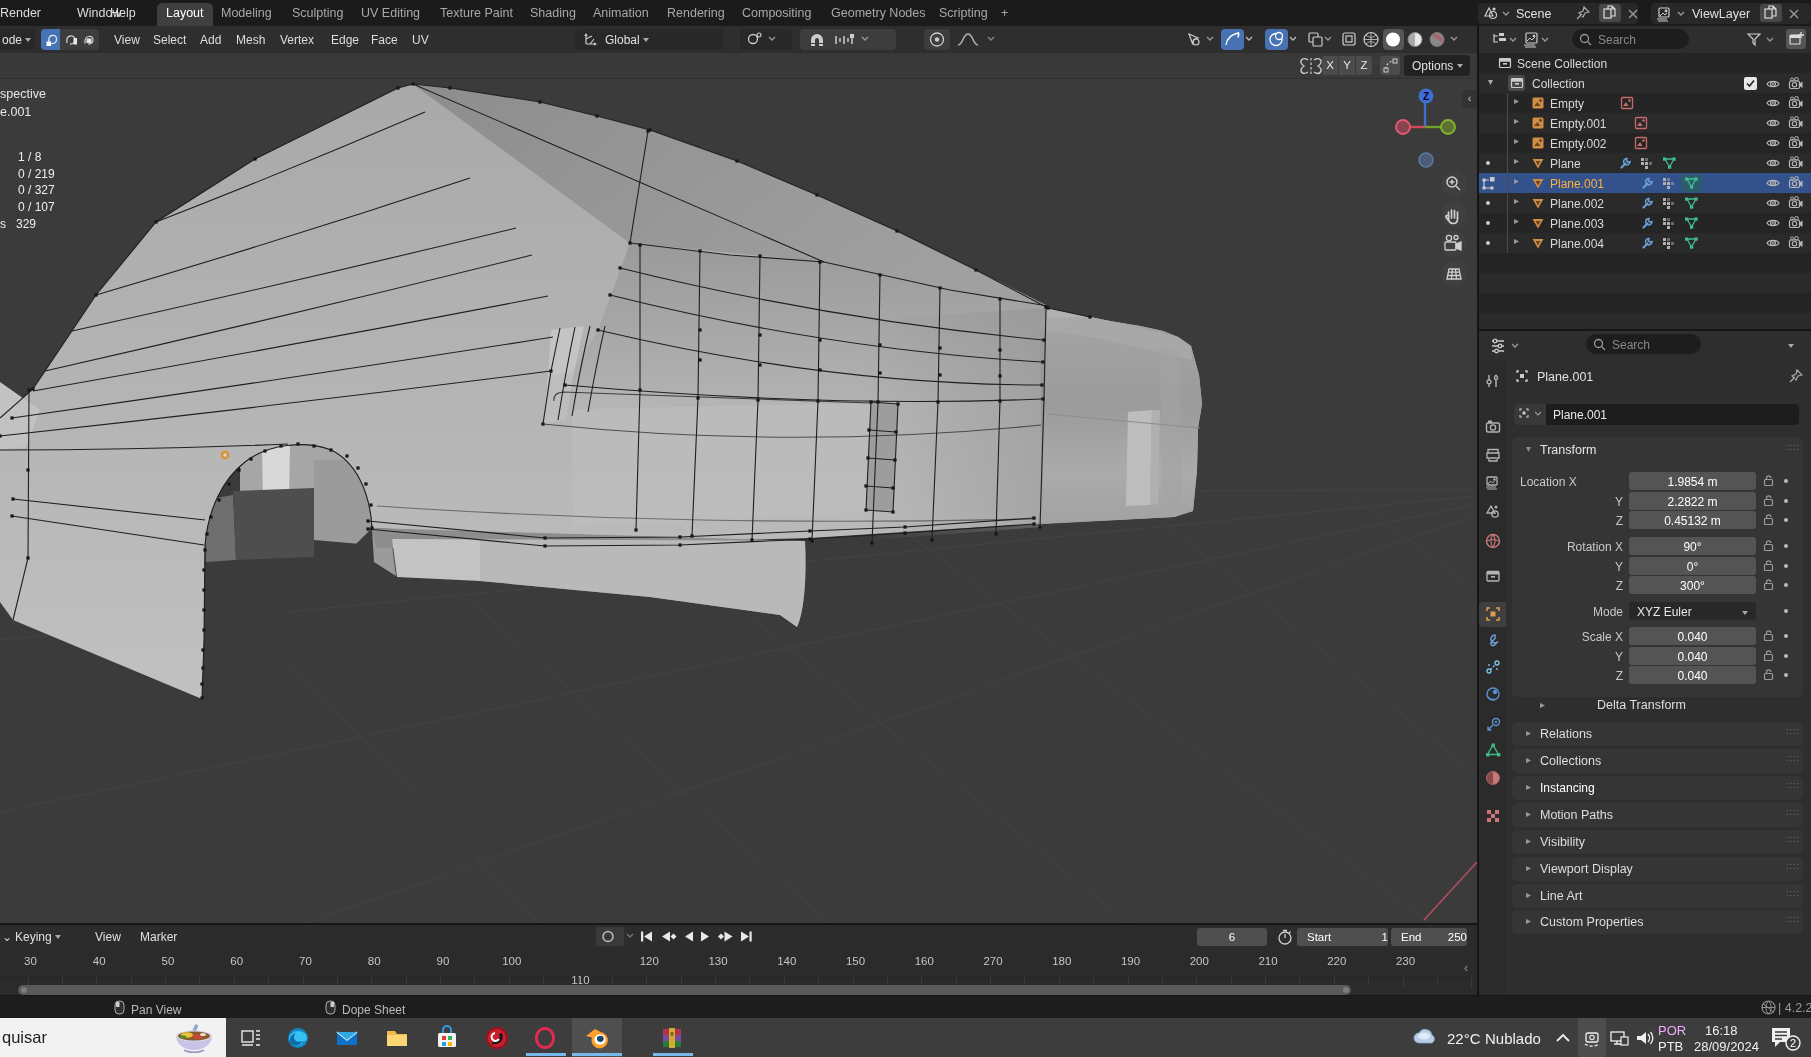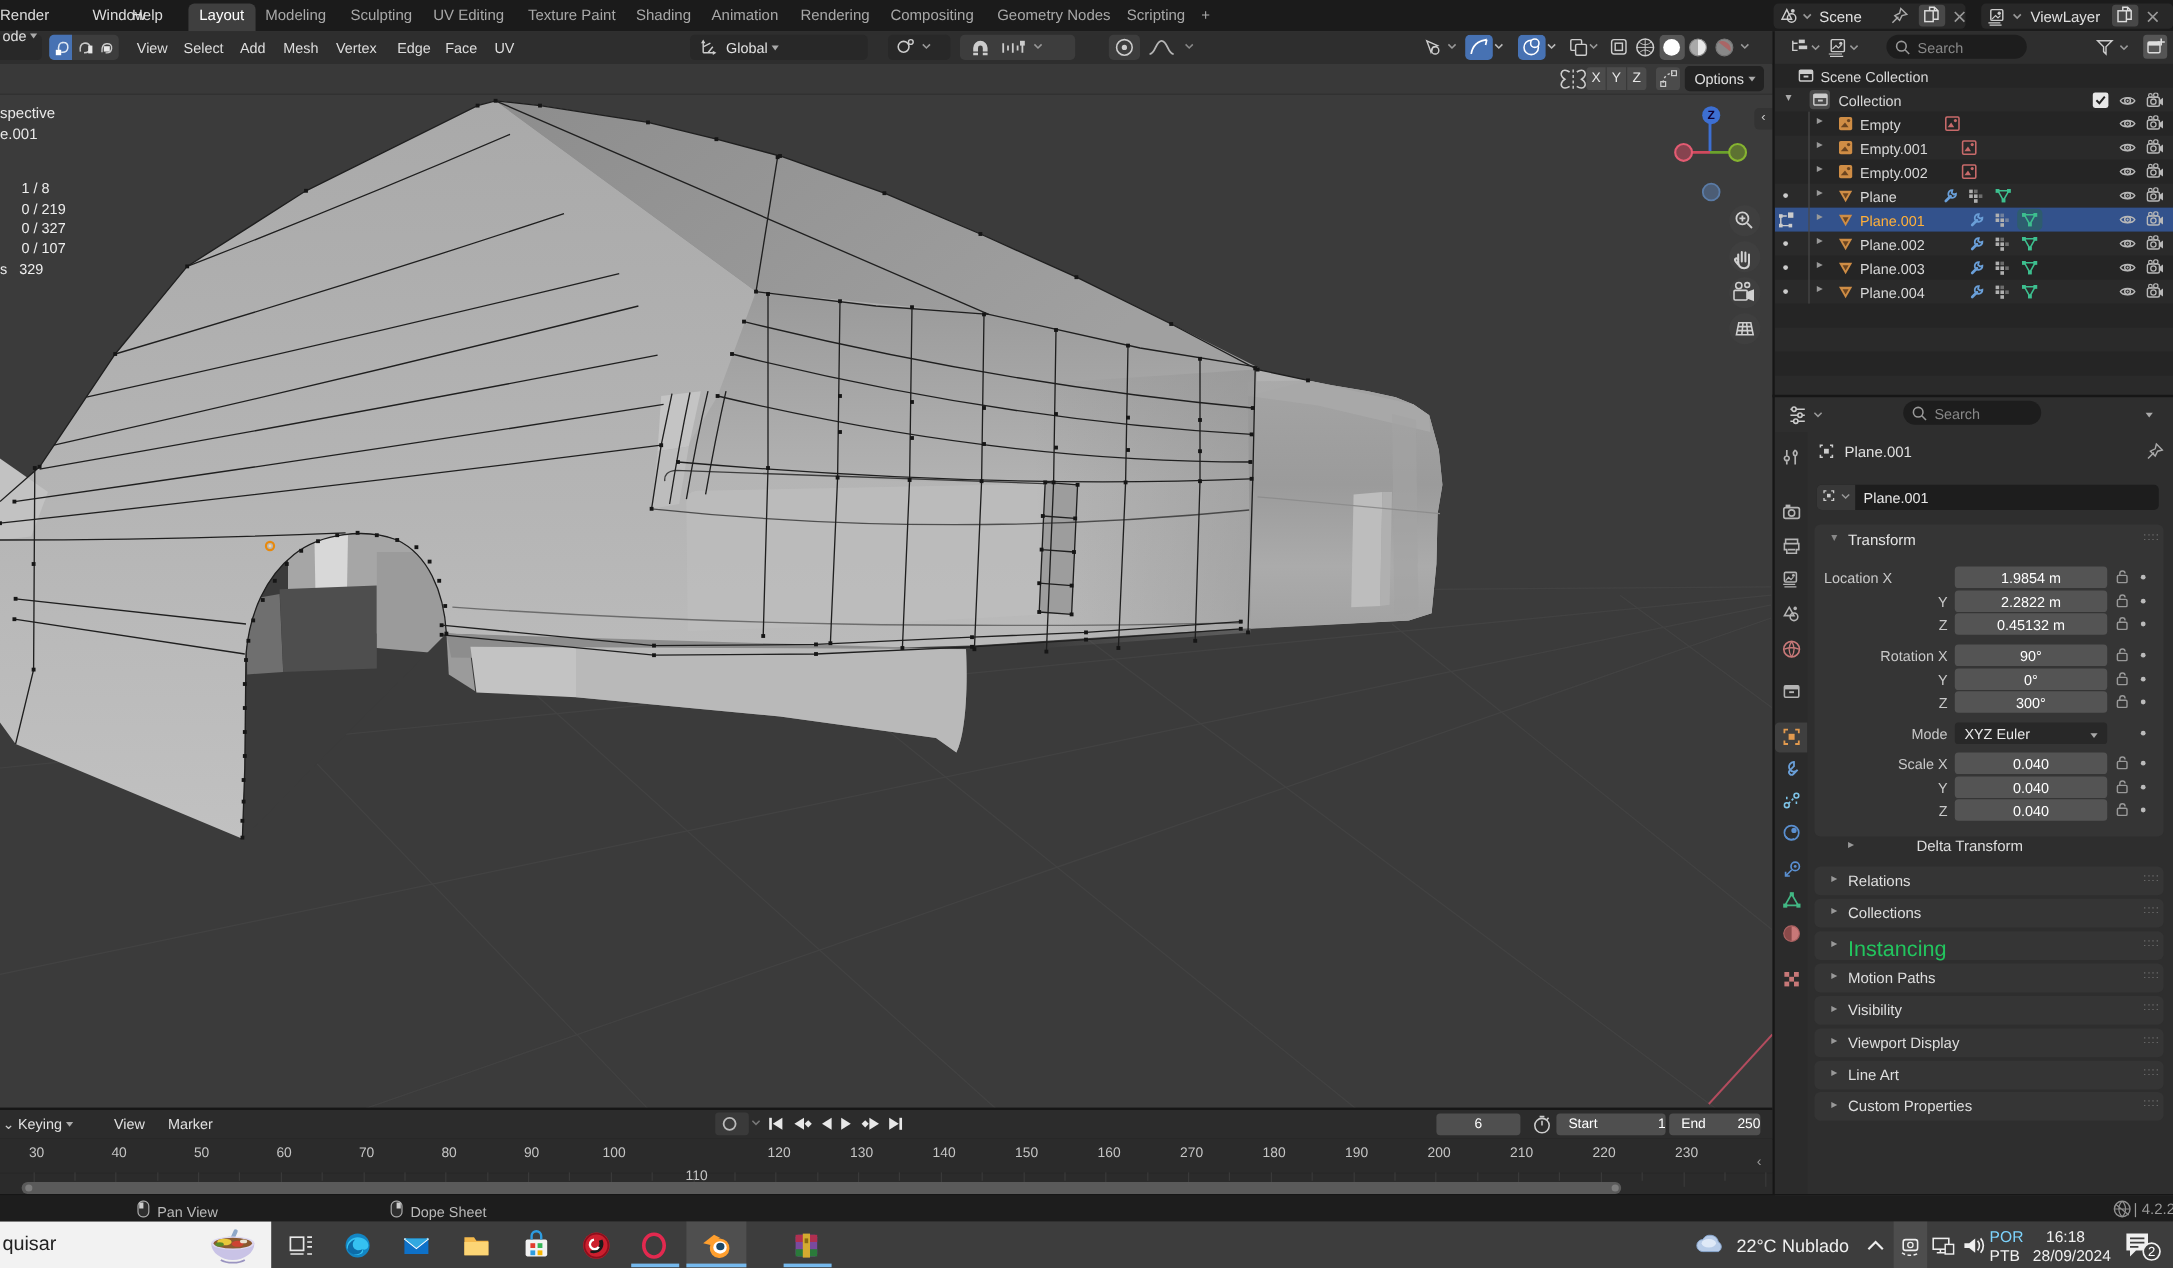--- a/index.html
+++ b/index.html
@@ -341,21 +341,21 @@
     <div class="tx" style="left:1692px;top:8px;color:#e0e0e0;font-size:12.5px;">ViewLayer</div>
     <div class="abs" style="left:1760px;top:4px;width:22px;height:18px;background:#484848;border-radius:3px;"><svg width="22" height="18" viewBox="0 0 22 18">
         <rect x="5" y="5" width="7" height="9" fill="none" stroke="#ddd" stroke-width="1.2"></rect>
         <path d="M9,5 V2 H13 L16,5 V12 H12 M13,2 V5 H16" fill="none" stroke="#ddd" stroke-width="1.2"></path>
       </svg></div>
     <svg class="abs" style="left:1788px;top:8px" width="12" height="12" viewBox="0 0 12 12">
       <path d="M2,2 L10,10 M10,2 L2,10" stroke="#999" stroke-width="1.4"></path>
     </svg>
     <div class="abs" style="left:0;top:26px;width:1477px;height:27px;background:#2e2e2e;border-bottom:1px solid #242424;"></div>
     <div class="pill" style="left:-30px;top:29px;width:65px;height:21px;"></div>
-    <div class="tx" style="left:2px;top:24px;color:#e0e0e0;">ode <span class="cv"></span></div>
+    <div class="tx" style="left:2px;top:34px;color:#e0e0e0;">ode <span class="cv"></span></div>
     <div class="abs" style="left:41px;top:29px;width:58px;height:21px;background:#3d3d3d;border-radius:4px;"></div>
     <div class="abs" style="left:41px;top:29px;width:19px;height:21px;background:#4772b3;border-radius:4px 0 0 4px;"></div>
     <svg class="abs" style="left:41px;top:29px" width="58" height="21" viewBox="0 0 58 21">
 <path d="M8,13.5 Q7,7 11,6.5 Q16,6 15.5,11 Q15,15 10,14.5" fill="none" stroke="#dfe8f2" stroke-width="1.3"></path>
 <rect x="5.5" y="12.5" width="4.5" height="4.5" fill="#ffffff"></rect>
 <path d="M26,14 Q25,8 29,7 Q34,6.5 34,11 Q34,15 29,15" fill="none" stroke="#c9c9c9" stroke-width="1.3"></path>
 <rect x="32.5" y="9" width="3.5" height="6.5" fill="#e8e8e8"></rect>
 <path d="M44,14.5 Q43.5,8 47.5,7.5 Q52.5,7 52,11.5 Q51.5,15.5 47,15" fill="none" stroke="#c9c9c9" stroke-width="1.2"></path>
 <rect x="45.5" y="9.5" width="5" height="4.5" fill="#e8e8e8"></rect>
 </svg>
@@ -655,21 +655,21 @@
     </svg>
     <svg class="abs" style="left:1608px;top:1028px" width="22" height="20" viewBox="0 0 22 20">
 <rect x="3" y="4" width="13" height="9" fill="none" stroke="#eee" stroke-width="1.3"></rect>
       <path d="M6,16 h8 M9,13 v3" stroke="#eee" stroke-width="1.3"></path>
 <rect x="13" y="9" width="7" height="8" fill="#3d3d3d" stroke="#eee" stroke-width="1.2"></rect>
     </svg>
     <svg class="abs" style="left:1634px;top:1028px" width="22" height="20" viewBox="0 0 22 20">
 <path d="M3,8 h4 l5,-4 v12 l-5,-4 h-4 Z" fill="#eee"></path>
 <path d="M14,6 a6,6 0 0 1 0,8 M16.5,4 a9,9 0 0 1 0,12" stroke="#eee" stroke-width="1.4" fill="none"></path>
     </svg>
-    <div class="tx" style="left:1658px;top:1024px;color:#7dd3fc;font-size:13px;">POR</div>
+    <div class="tx" style="left:1658px;top:1024px;color:#f0abfc;font-size:13px;">POR</div>
     <div class="tx" style="left:1658px;top:1040px;color:#f0f0f0;font-size:13px;">PTB</div>
     <div class="tx" style="left:1705px;top:1024px;color:#f0f0f0;font-size:13px;">16:18</div>
     <div class="tx" style="left:1694px;top:1040px;color:#f0f0f0;font-size:13px;">28/09/2024</div>
     <svg class="abs" style="left:1768px;top:1026px" width="34" height="26" viewBox="0 0 34 26">
 <path d="M4,2 h18 v14 h-10 l-5,5 v-5 h-3 Z" fill="#f0f0f0"></path>
 <path d="M7,6 h12 M7,9.5 h12 M7,13 h7" stroke="#3d3d3d" stroke-width="1.4"></path>
 <circle cx="25" cy="17" r="7" fill="#3d3d3d" stroke="#f0f0f0" stroke-width="1.4"></circle>
 <text x="25" y="21" text-anchor="middle" font-size="11" fill="#fff" font-family="Liberation Sans">2</text>
     </svg>
 <div class="abs" style="left:1479px;top:26px;width:332px;height:27px;background:#2e2e2e;"></div>
@@ -1220,21 +1220,21 @@
     <div class="abs" style="left:1512px;top:722px;width:291px;height:24px;background:#353535;border-radius:5px;"></div>
     <div class="tx" style="left:1526px;top:728px;color:#999;font-size:10px;">▸</div>
     <div class="tx" style="left:1540px;top:728px;color:#dedede;font-size:12.5px;">Relations</div>
     <div class="tx" style="left:1786px;top:727px;color:#777;font-size:9px;letter-spacing:1px;">::::</div>
     <div class="abs" style="left:1512px;top:749px;width:291px;height:24px;background:#353535;border-radius:5px;"></div>
     <div class="tx" style="left:1526px;top:755px;color:#999;font-size:10px;">▸</div>
     <div class="tx" style="left:1540px;top:755px;color:#dedede;font-size:12.5px;">Collections</div>
     <div class="tx" style="left:1786px;top:754px;color:#777;font-size:9px;letter-spacing:1px;">::::</div>
     <div class="abs" style="left:1512px;top:776px;width:291px;height:24px;background:#353535;border-radius:5px;"></div>
     <div class="tx" style="left:1526px;top:782px;color:#999;font-size:10px;">▸</div>
-    <div class="tx" style="left:1540px;top:782px;color:#22c55e;font-size:18px;text-align:center;">Instancing</div>
+    <div class="tx" style="left:1540px;top:782px;color:#ffffff;font-size:12px;text-align:center;">Instancing</div>
     <div class="tx" style="left:1786px;top:781px;color:#777;font-size:9px;letter-spacing:1px;">::::</div>
     <div class="abs" style="left:1512px;top:803px;width:291px;height:24px;background:#353535;border-radius:5px;"></div>
     <div class="tx" style="left:1526px;top:809px;color:#999;font-size:10px;">▸</div>
     <div class="tx" style="left:1540px;top:809px;color:#dedede;font-size:12.5px;">Motion Paths</div>
     <div class="tx" style="left:1786px;top:808px;color:#777;font-size:9px;letter-spacing:1px;">::::</div>
     <div class="abs" style="left:1512px;top:830px;width:291px;height:24px;background:#353535;border-radius:5px;"></div>
     <div class="tx" style="left:1526px;top:836px;color:#999;font-size:10px;">▸</div>
     <div class="tx" style="left:1540px;top:836px;color:#dedede;font-size:12.5px;">Visibility</div>
     <div class="tx" style="left:1786px;top:835px;color:#777;font-size:9px;letter-spacing:1px;">::::</div>
     <div class="abs" style="left:1512px;top:857px;width:291px;height:24px;background:#353535;border-radius:5px;"></div>

